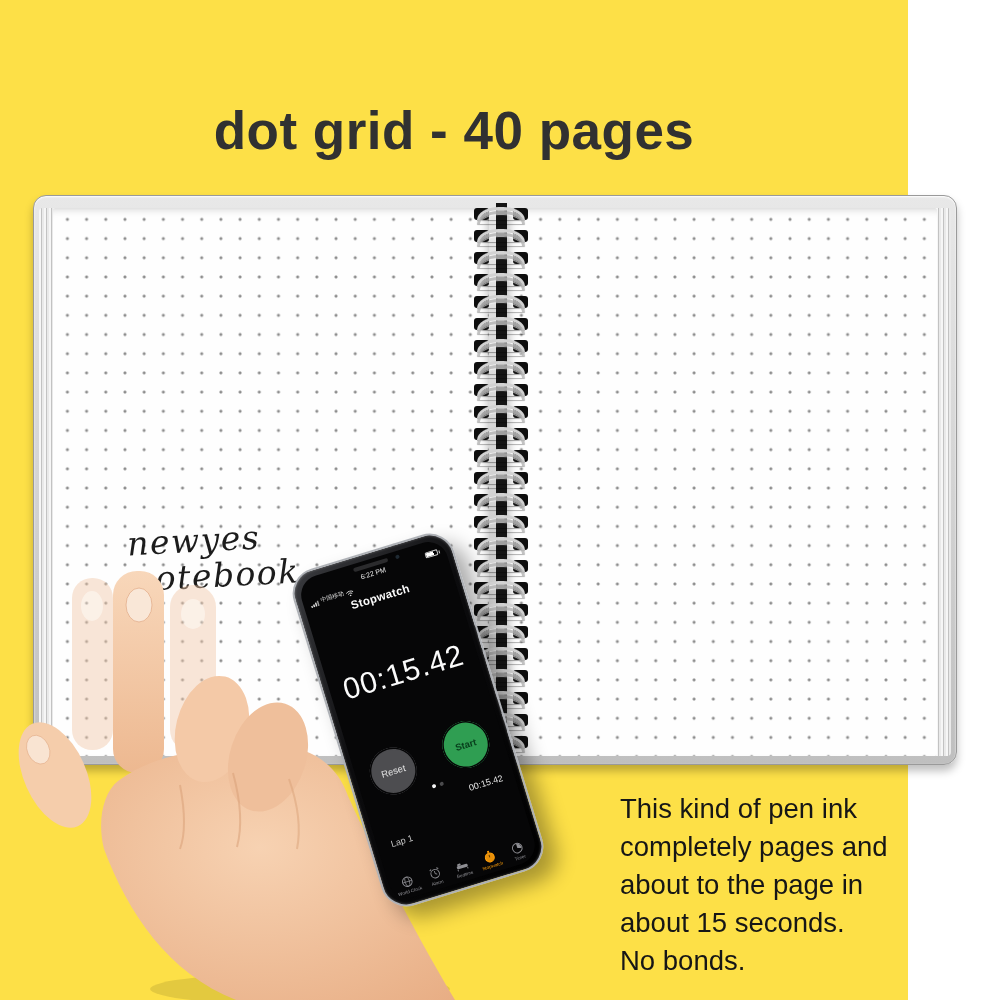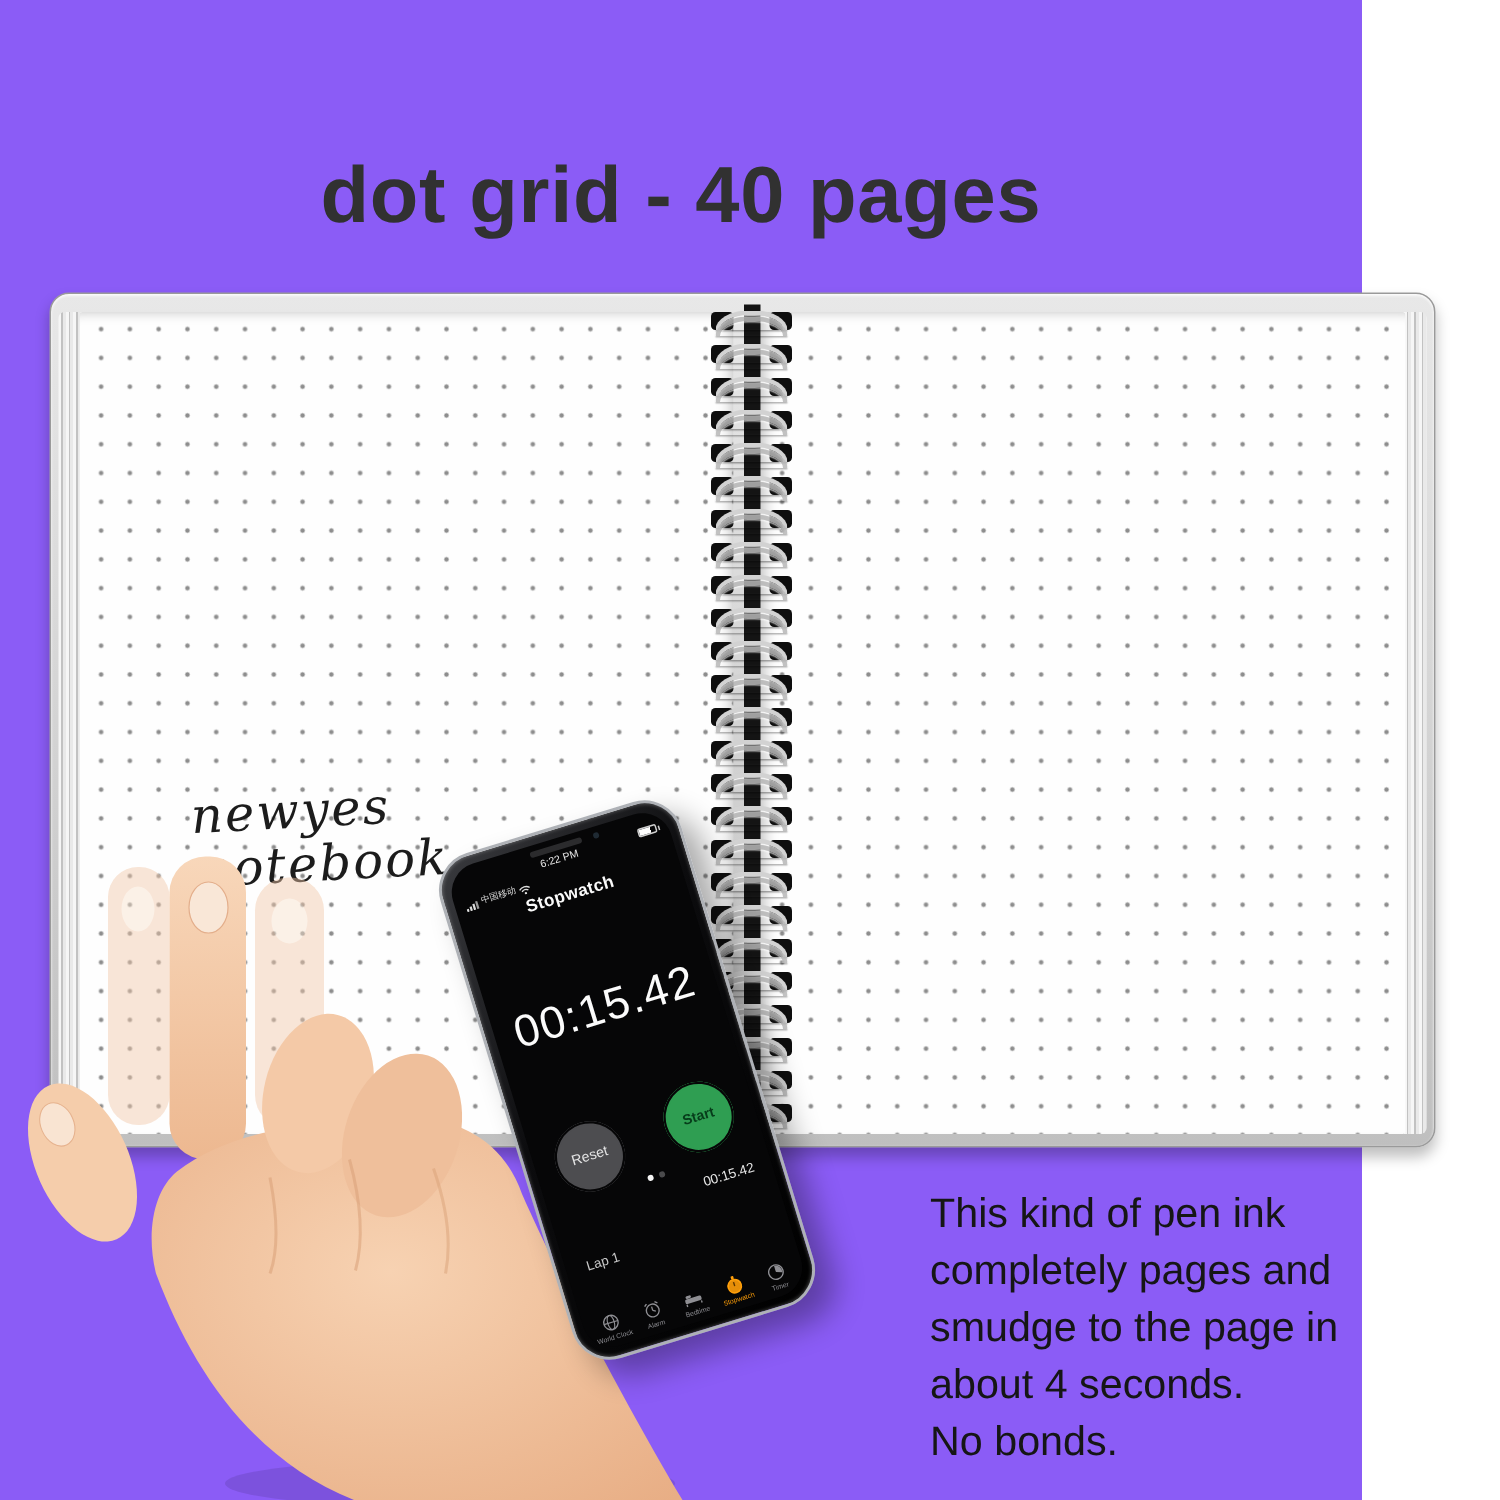--- a/index.html
+++ b/index.html
@@ -1,17 +1,17 @@
 <!DOCTYPE html>
 <html><head>
 <meta charset="utf-8">
 <style>
   * { margin:0; padding:0; box-sizing:border-box; }
   html,body { width:1000px; height:1000px; background:#ffffff; font-family:"Liberation Sans",sans-serif; overflow:hidden; }
-  .stage { position:relative; width:908px; height:1000px; background:#8b5cf6; }
+  .stage { position:relative; width:908px; height:1000px; background:#fde047; }
 
   
   .headline { position:absolute; left:0; right:0; top:100px; text-align:center;
     font-size:53px; font-weight:700; letter-spacing:.5px; color:#313131; }
 
   
   .notebook { position:absolute; left:33px; top:195px; width:924px; height:570px; }
   .cover { position:absolute; inset:0; border-radius:13px;
     background:linear-gradient(180deg,#e8e8e8 0%,#d2d2d2 55%,#bfbfbf 100%);
     border:1px solid #9a9a9a; box-shadow:0 6px 9px rgba(0,0,0,.25), inset 0 1px 2px #ffffff; }
@@ -385,18 +385,18 @@
           </svg>
           <span class="tab-label">Timer</span>
         </div>
       </div>
     </div>
   </div>
 
   <div class="description">
     <div>This kind of pen ink</div>
     <div>completely pages and</div>
-    <div>smudge to the page in</div>
-    <div>about 4 seconds.</div>
+    <div>about to the page in</div>
+    <div>about 15 seconds.</div>
     <div>No bonds.</div>
   </div>
 
 </div>
 
 </body></html>

